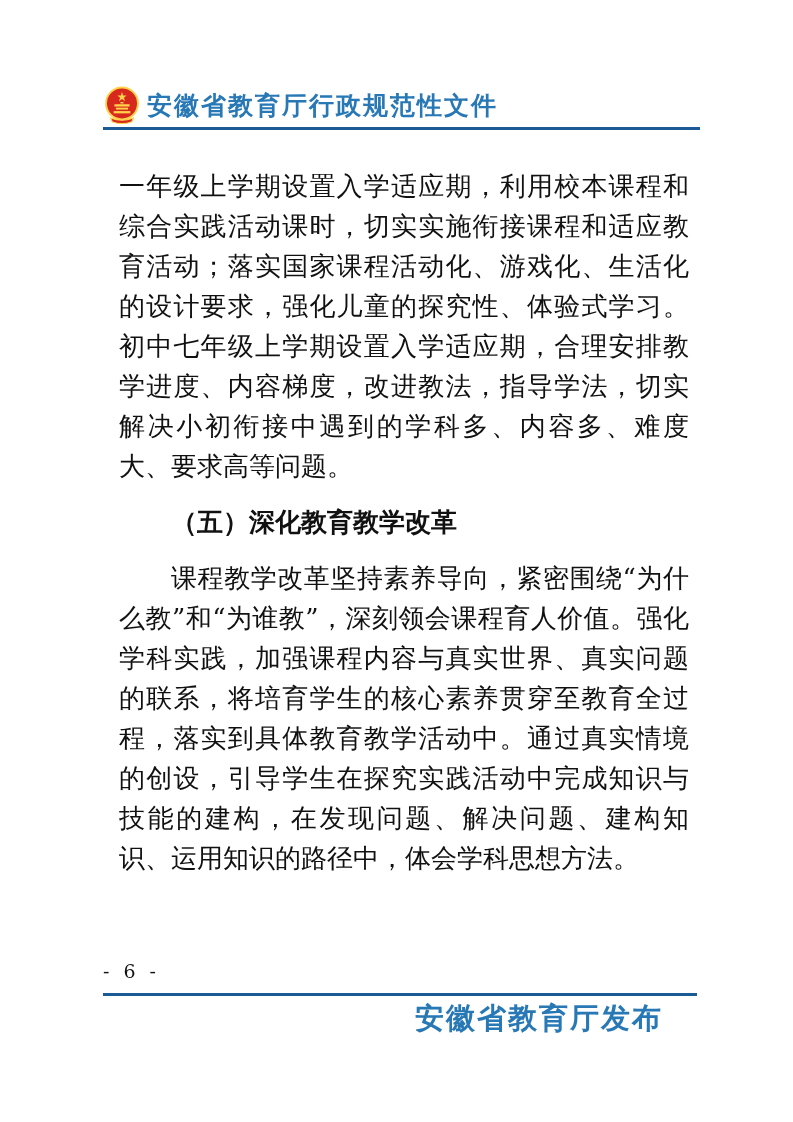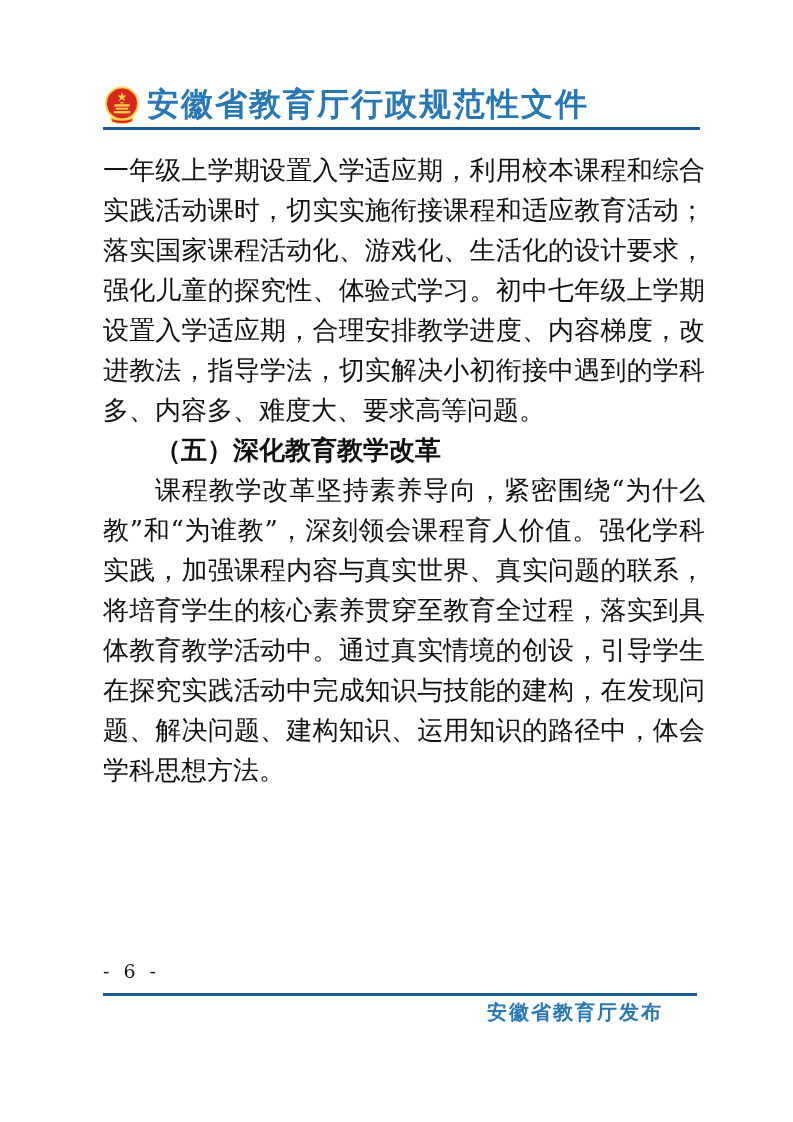--- a/index.html
+++ b/index.html
@@ -13,48 +13,48 @@
   html,body{width:793px;height:1122px;background:#ffffff;overflow:hidden;}
   body{position:relative;font-family:"DejaVu Serif","Liberation Serif",serif;color:var(--body-text);}
 
   .page{position:absolute;inset:0;background:#ffffff;}
 
   
   .header{position:absolute;left:103px;top:84px;width:597px;height:42px;display:flex;align-items:center;}
   .emblem{width:38px;height:38px;flex:0 0 38px;margin-right:6px;}
   .doc-title{
     font-family:"DejaVu Sans","Liberation Sans",sans-serif;
-    font-weight:bold;font-size:32px;letter-spacing:2px;color:var(--title-blue);
+    font-weight:bold;font-size:25px;letter-spacing:2px;color:var(--title-blue);
     white-space:nowrap;
   }
   .header-rule{position:absolute;left:103px;top:127px;width:597px;height:3px;background:var(--rule-blue);}
 
   
   .body-text{
     position:absolute;left:103px;top:150px;width:602px;
     font-size:26px;line-height:40px;text-align:justify;color:var(--body-text);
   }
-  .body-text .block{margin:0;}
+  .body-text .block{margin:16px;}
   .body-text .continuation{text-indent:0;}
   .body-text .paragraph{text-indent:2em;}
   .body-text .heading{
     text-indent:2em;font-weight:bold;
     font-family:"DejaVu Serif","Liberation Serif",serif;
   }
 
   
   .page-number{
     position:absolute;left:103px;top:960px;font-size:19px;letter-spacing:4px;
     font-family:"DejaVu Serif","Liberation Serif",serif;color:var(--body-text);
   }
   .footer-rule{position:absolute;left:103px;top:993px;width:594px;height:3px;background:var(--rule-blue);}
   .publisher{
     position:absolute;right:130px;top:999px;
     font-family:"DejaVu Sans","Liberation Sans",sans-serif;
-    font-weight:bold;font-size:20px;letter-spacing:2px;color:var(--title-blue);
+    font-weight:bold;font-size:29px;letter-spacing:2px;color:var(--title-blue);
     white-space:nowrap;
   }
 </style>
 </head>
 <body>
 
 <div class="page">
 
   <div class="header">
     <svg class="emblem" viewBox="0 0 100 100" aria-hidden="true">

